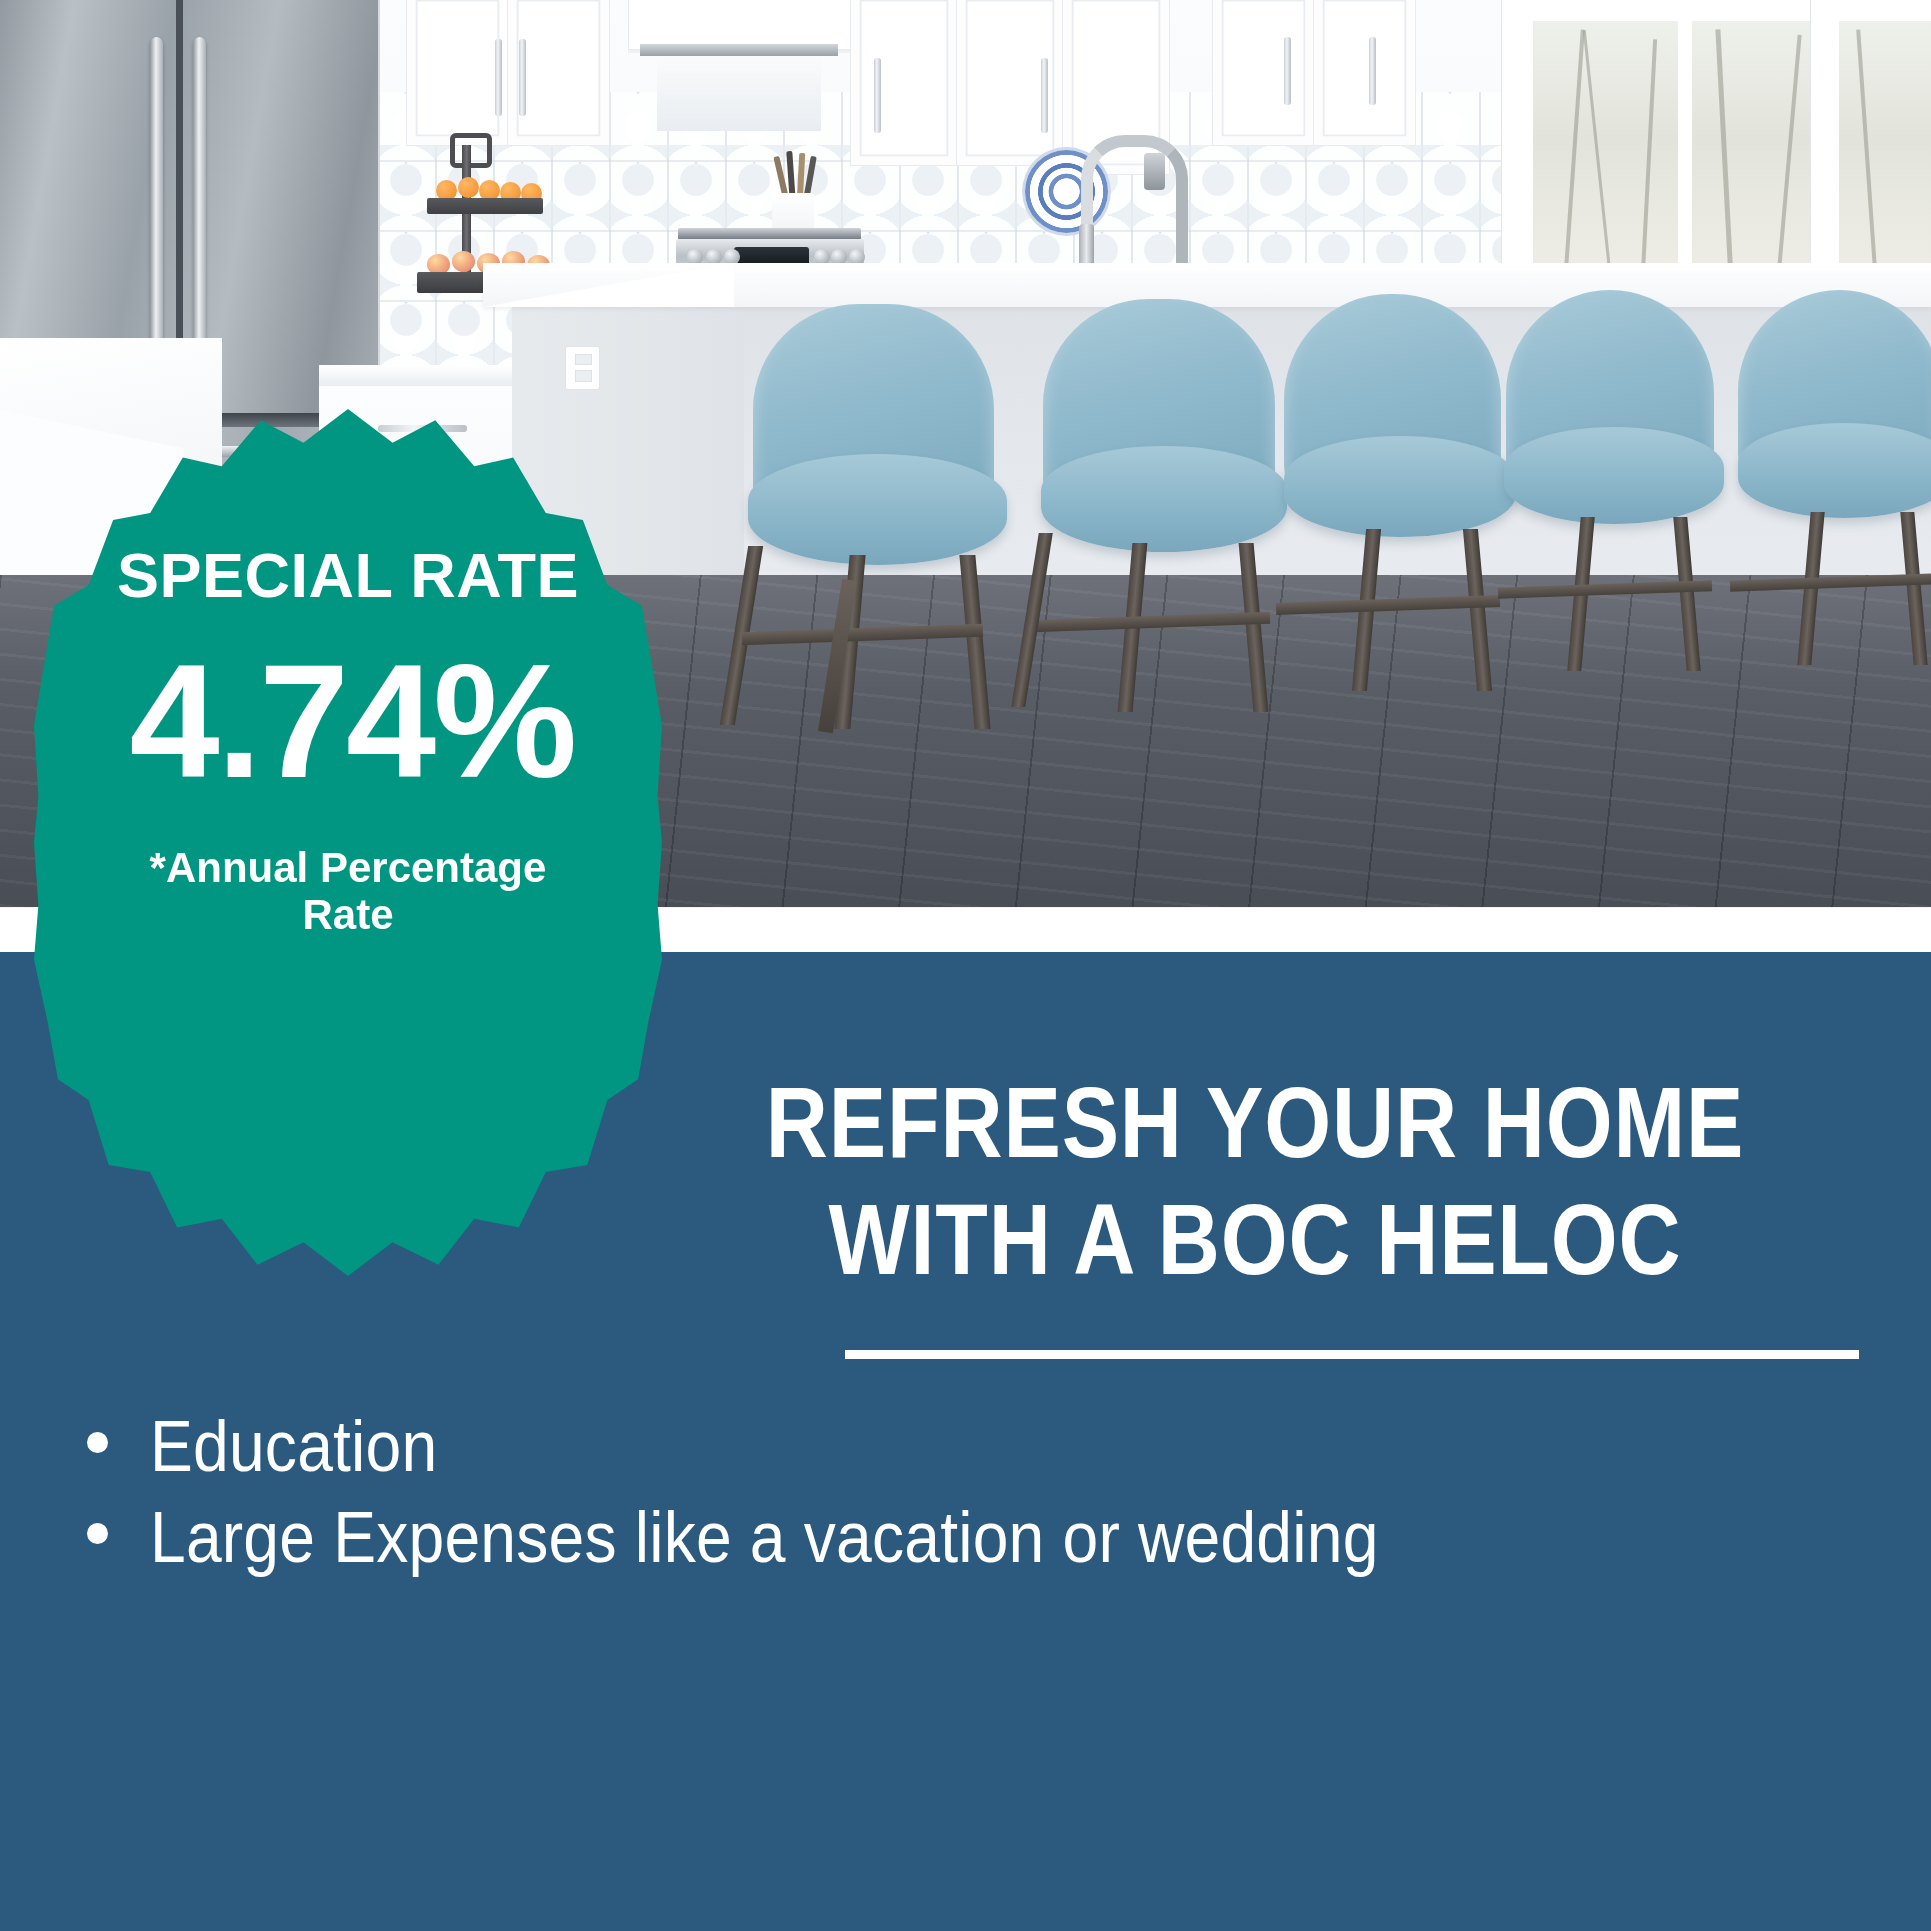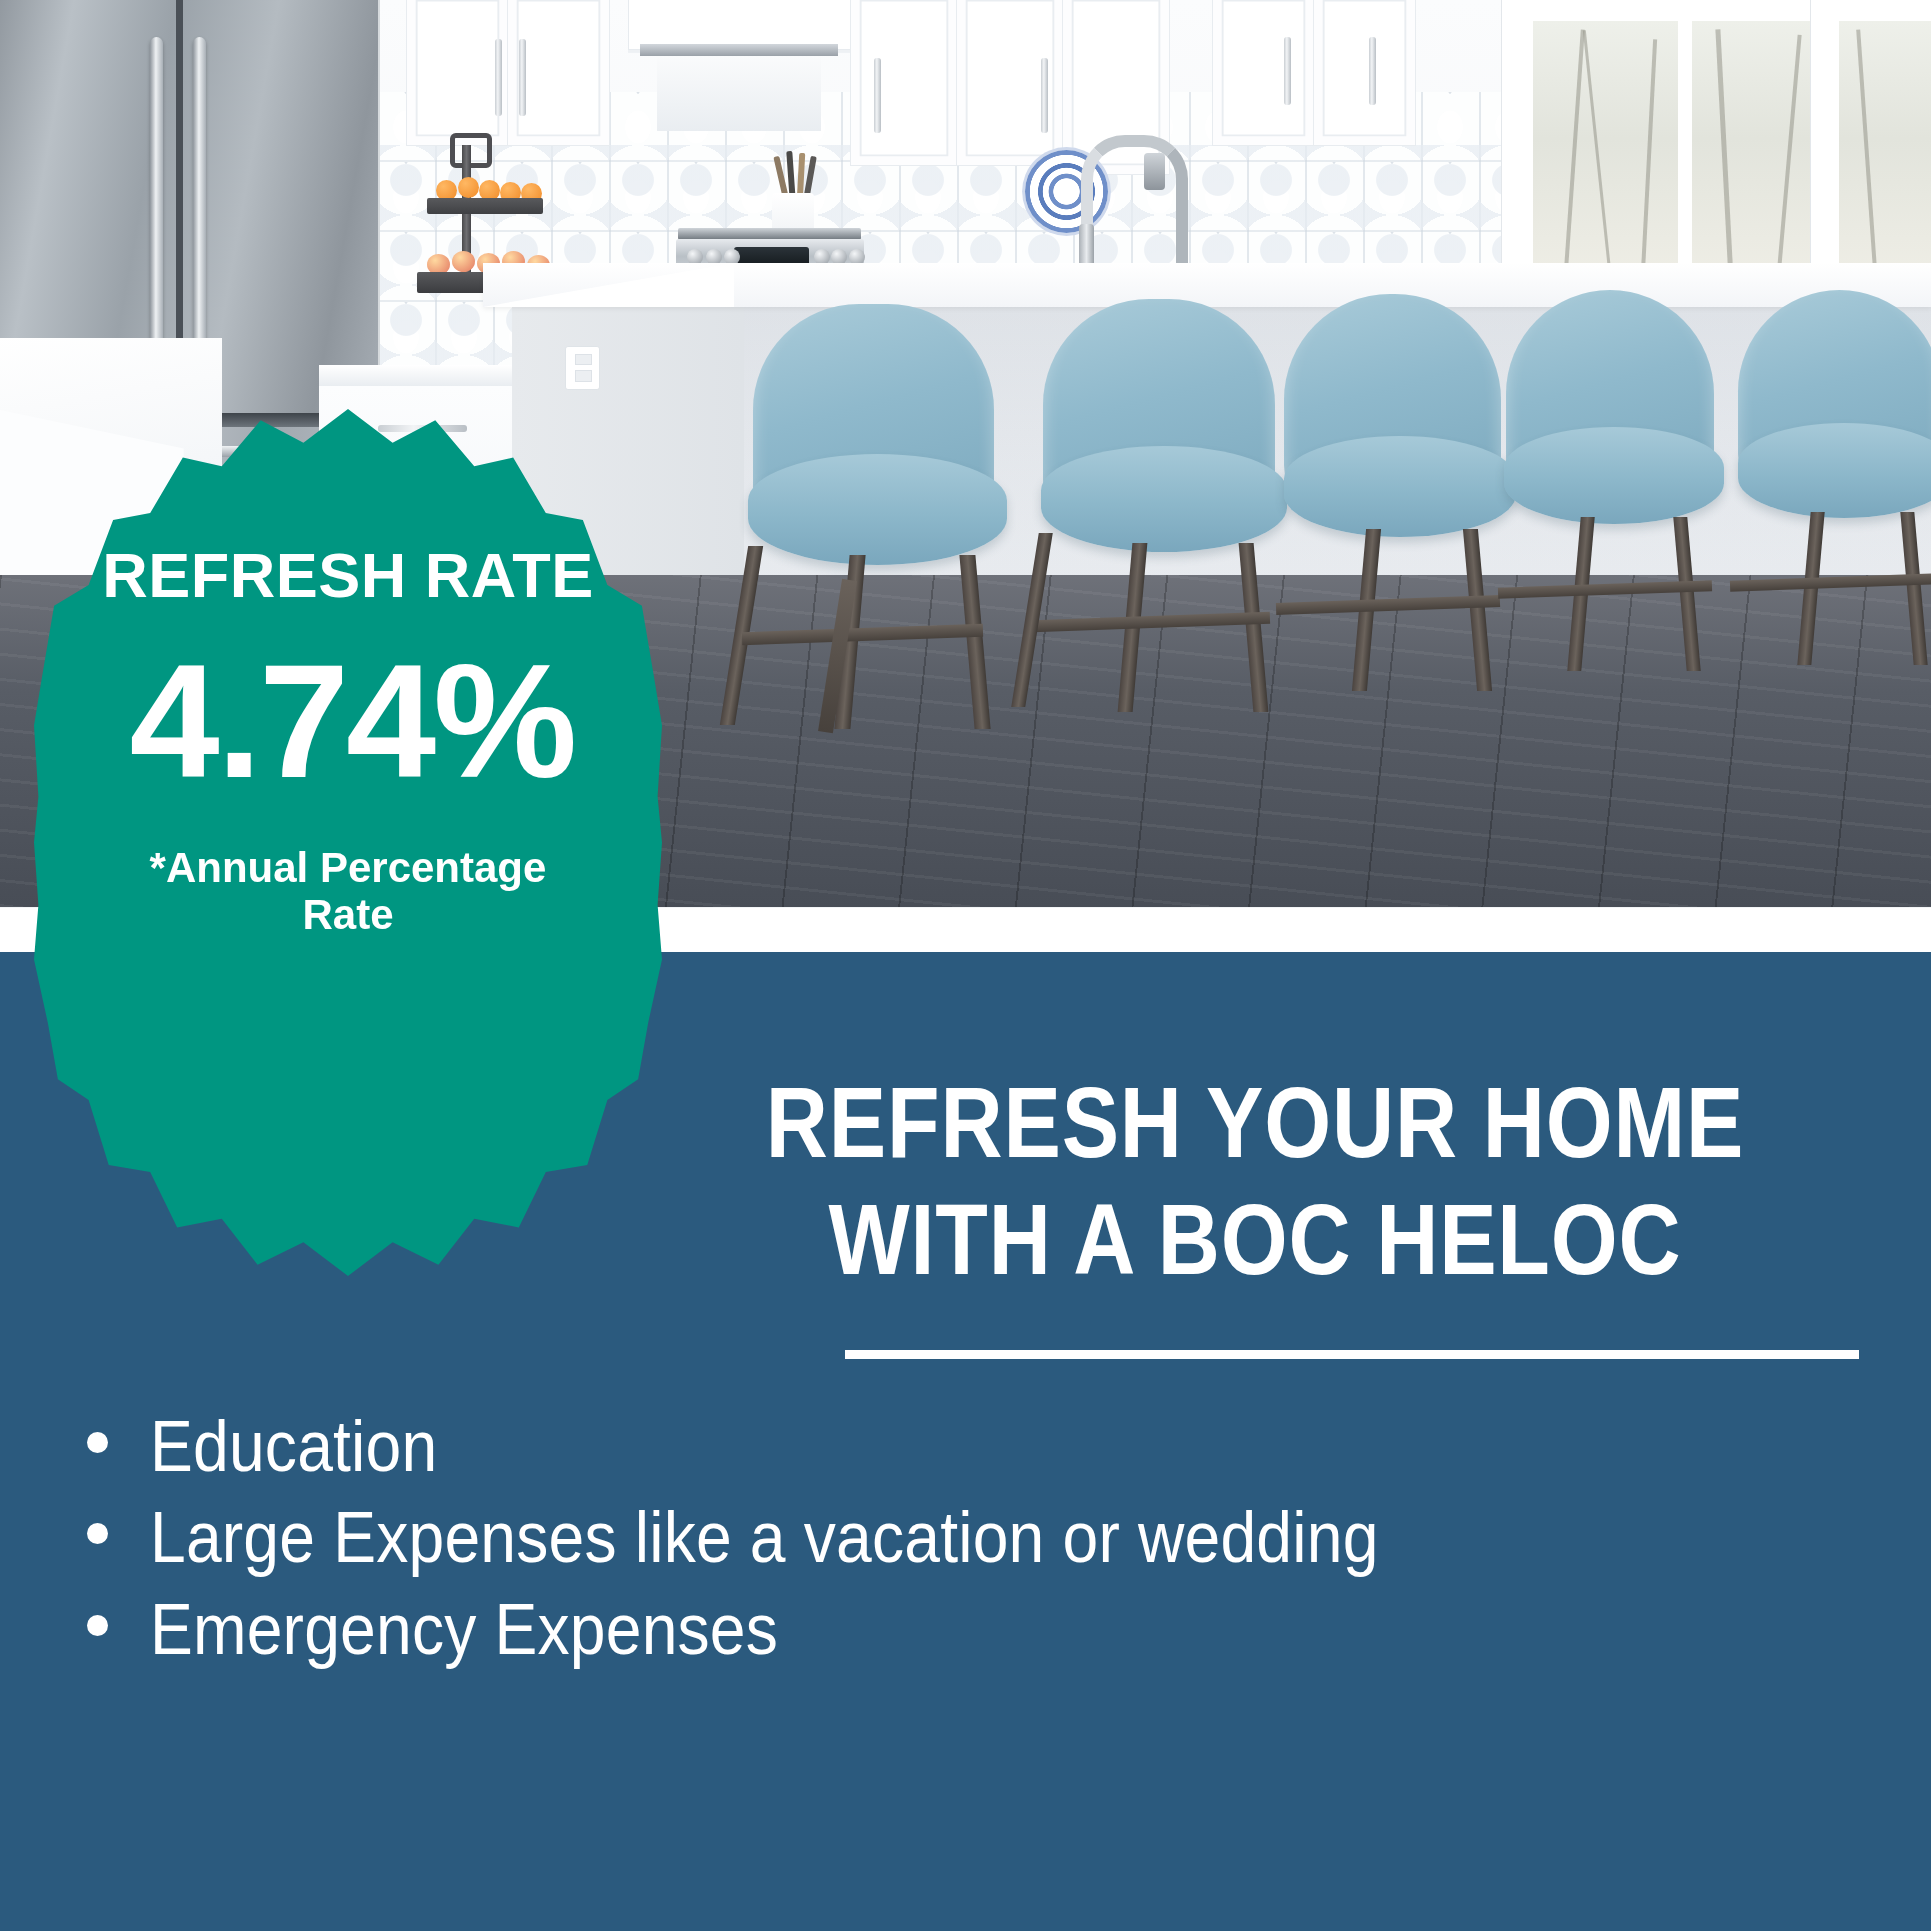--- a/index.html
+++ b/index.html
@@ -329,28 +329,24 @@
 
   <div class="bullets">
     <div class="bullet">
       <span class="dot"></span>
       <span class="btxt">Education</span>
     </div>
     <div class="bullet">
       <span class="dot"></span>
       <span class="btxt">Large Expenses like a vacation or wedding</span>
     </div>
-    <div class="bullet">
-      <span class="dot"></span>
-      <span class="btxt">Emergency Expenses</span>
-    </div>
   </div>
 
   <div class="badge">
     <div class="badge-inner">
-      <div class="b-special">REFRESH RATE</div>
+      <div class="b-special">SPECIAL RATE</div>
       <div class="b-rate">4.74%</div>
       <div class="b-apr">*Annual Percentage Rate</div>
     </div>
   </div>
 
 </div>
 
 
 </body></html>

